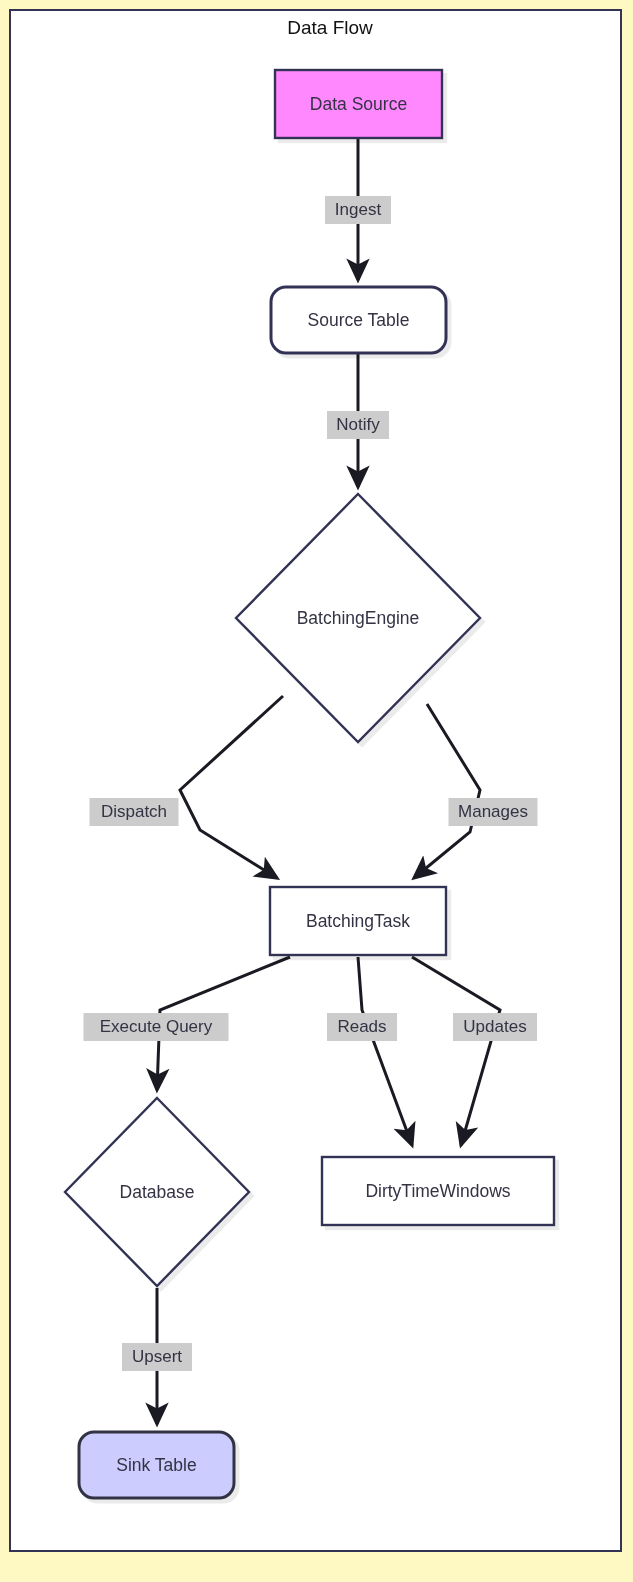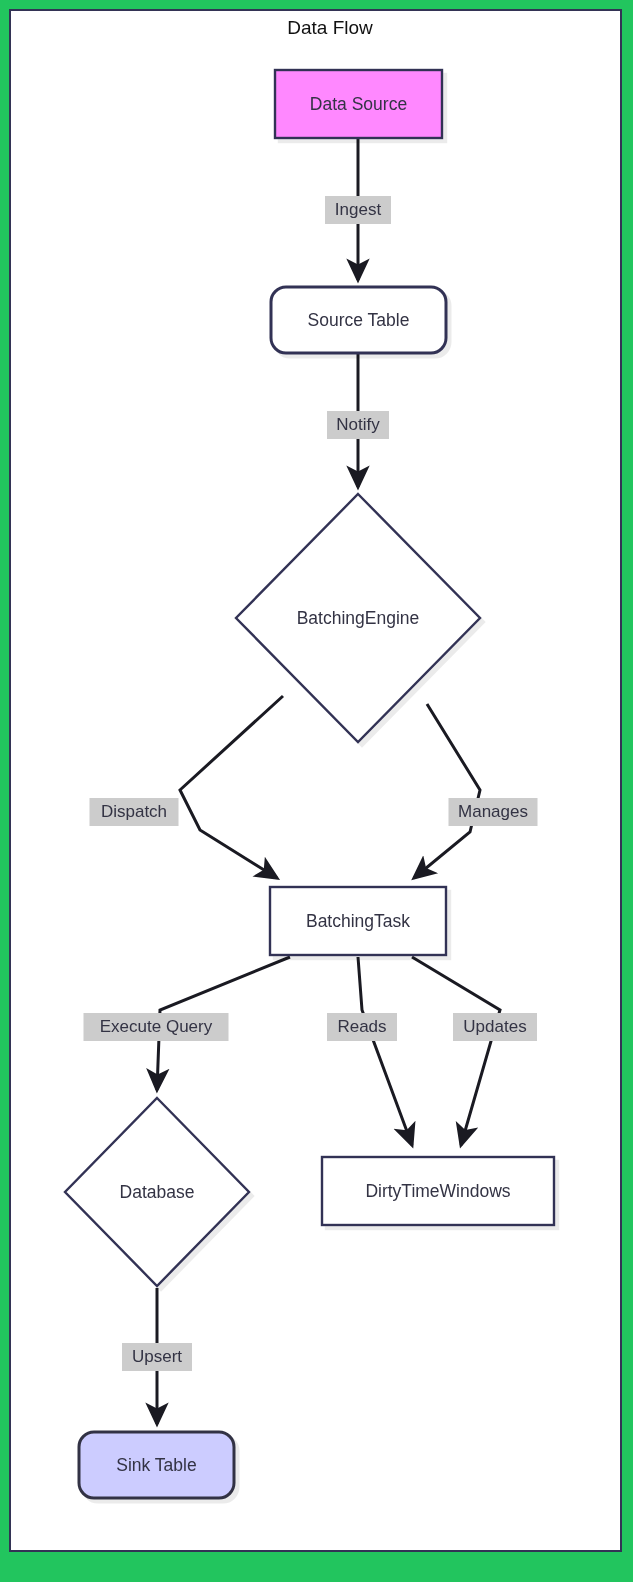--- a/index.html
+++ b/index.html
@@ -4,21 +4,21 @@
 <style>
   html, body {
     margin: 0;
     padding: 0;
     background: #f4f4f8;
   }
   #page {
     position: relative;
     width: 633px;
     height: 1582px;
-    background: #22c55e;
+    background: #fef9c3;
     overflow: hidden;
     font-family: "Liberation Sans", sans-serif;
   }
   #frame {
     position: absolute;
     left: 9px;
     top: 9px;
     width: 613px;
     height: 1543px;
     background: #ffffff;

